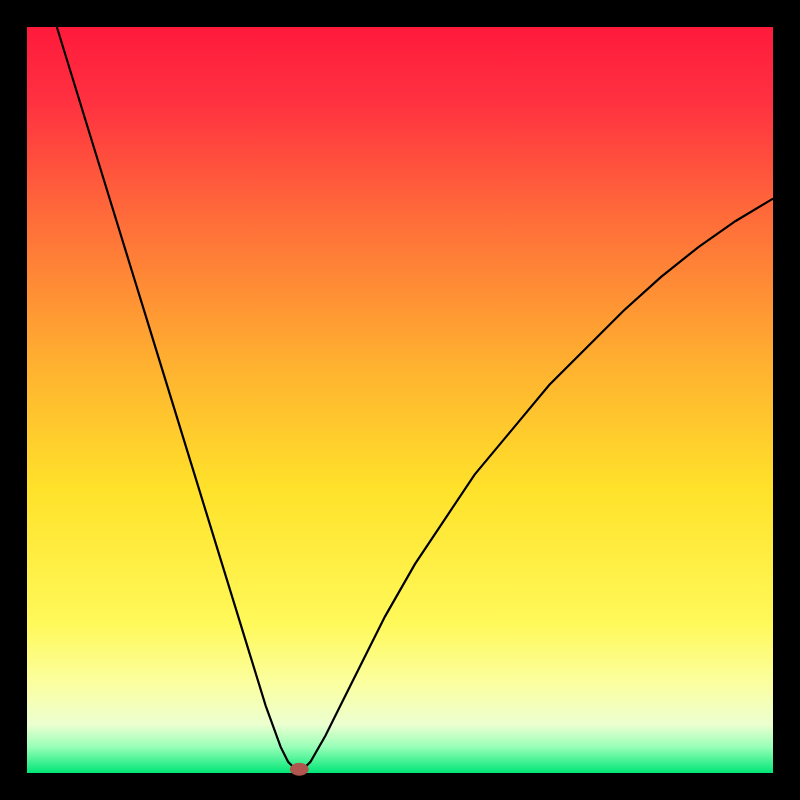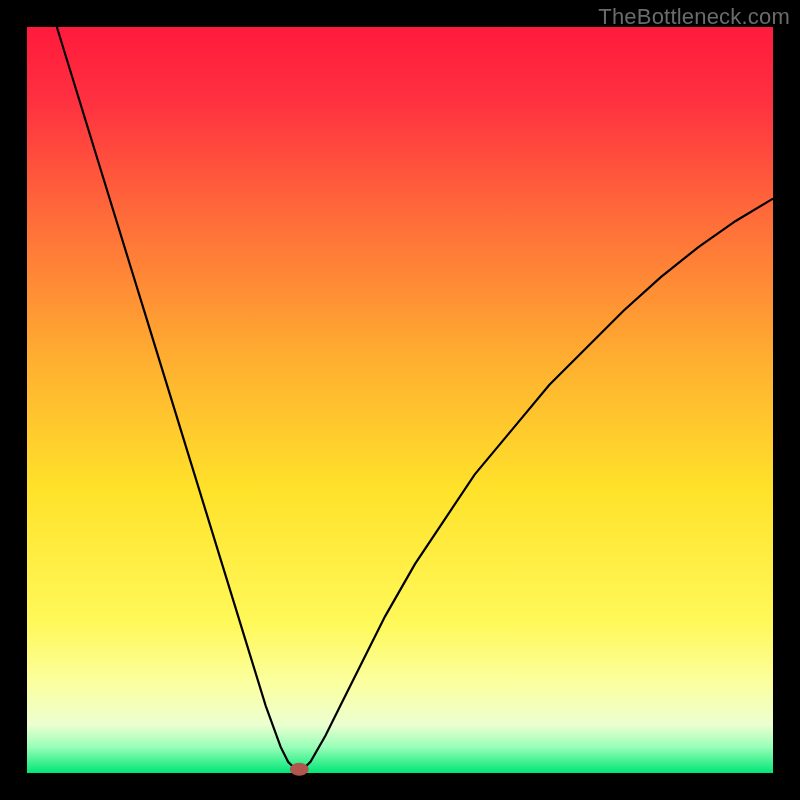--- a/index.html
+++ b/index.html
@@ -31,21 +31,20 @@
   svg {
     position: absolute;
     left: 0;
     top: 0;
   }
 </style>
 </head>
 <body>
 
 <div class="frame">
-  <div class="watermark">TheBottleneck.com</div>
   <svg id="chart-svg" width="800" height="800" viewBox="0 0 800 800">
     <defs>
       <linearGradient id="bg-grad" x1="0" y1="0" x2="0" y2="1">
           <stop offset="0.0%" stop-color="#ff1a3c"></stop>
           <stop offset="10.0%" stop-color="#ff3140"></stop>
           <stop offset="25.0%" stop-color="#ff6a3a"></stop>
           <stop offset="45.0%" stop-color="#ffb030"></stop>
           <stop offset="62.0%" stop-color="#ffe22a"></stop>
           <stop offset="80.0%" stop-color="#fff95a"></stop>
           <stop offset="88.0%" stop-color="#fbffa0"></stop>

